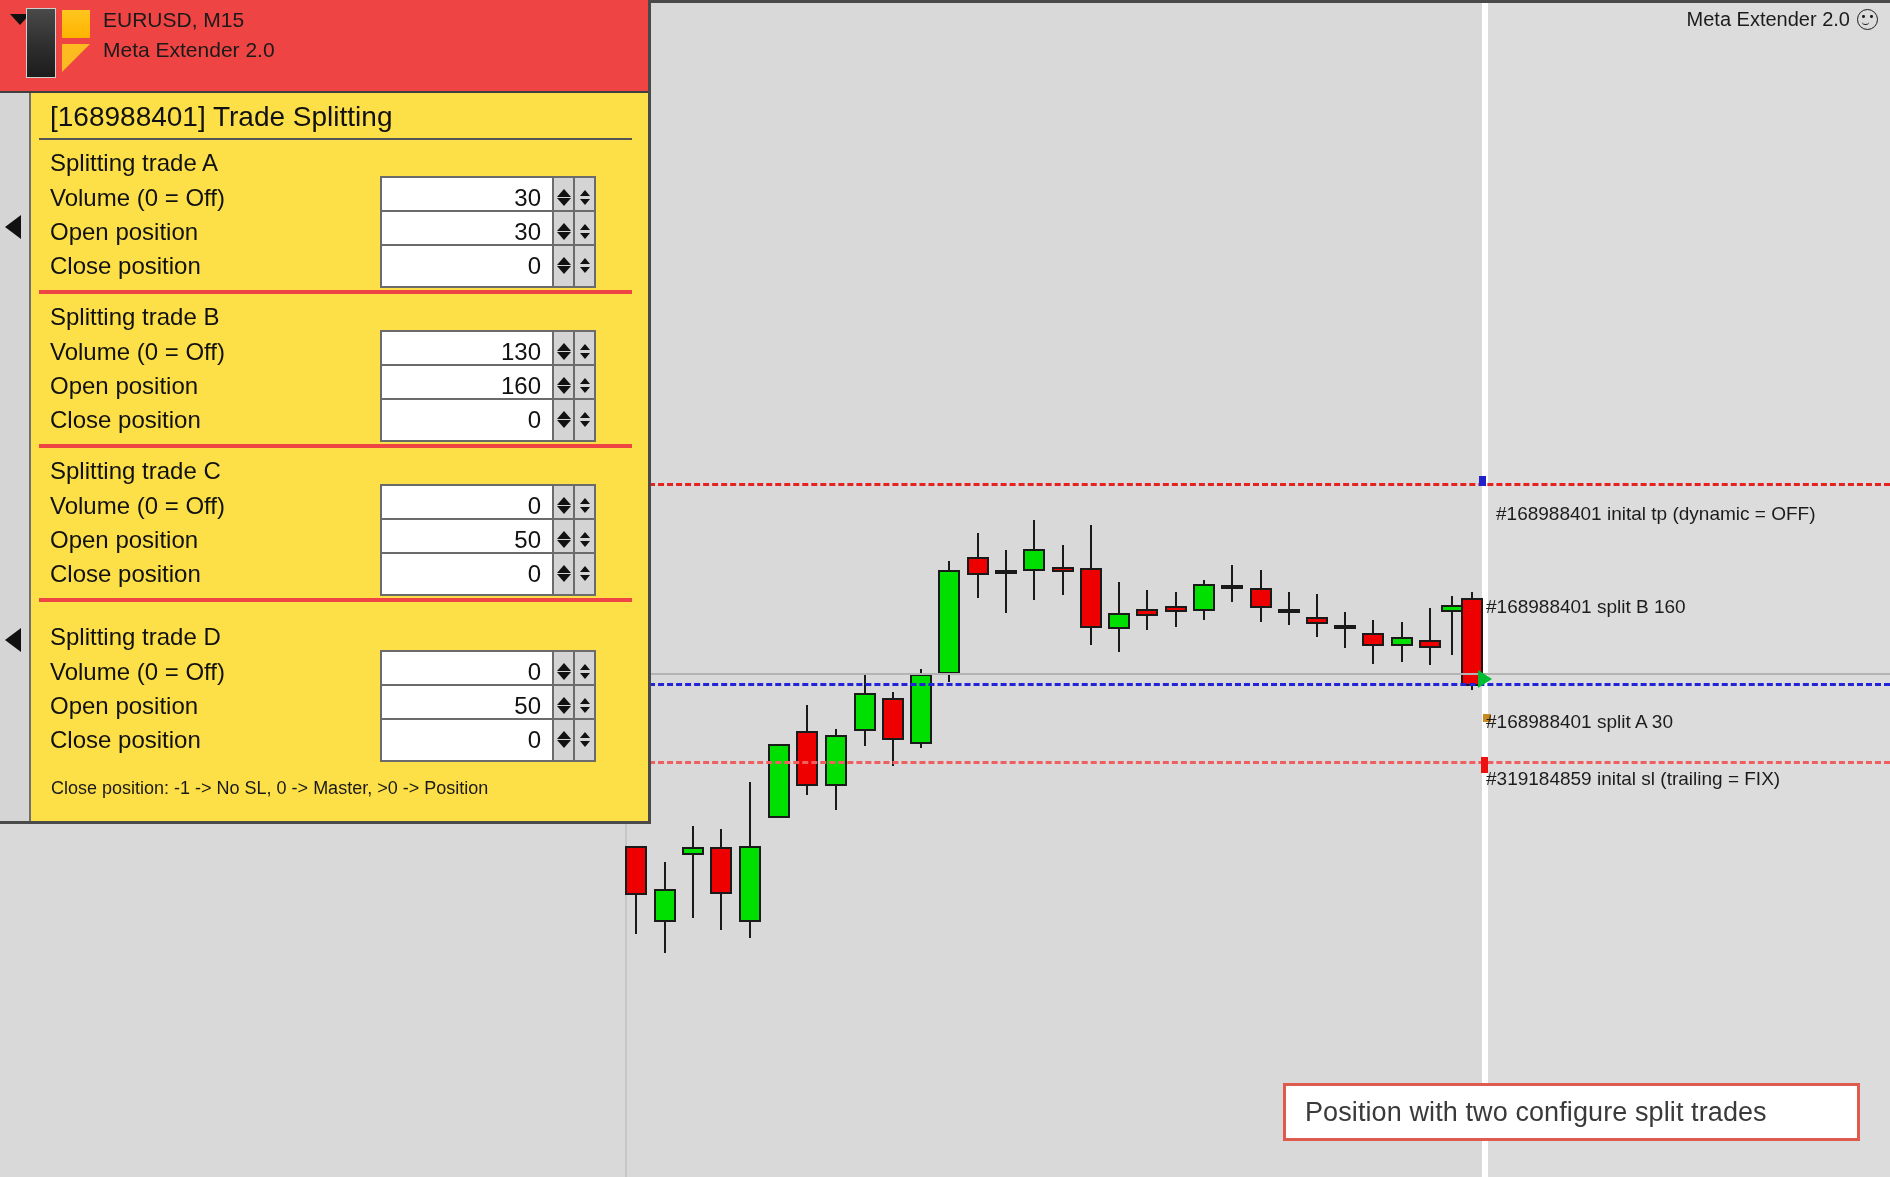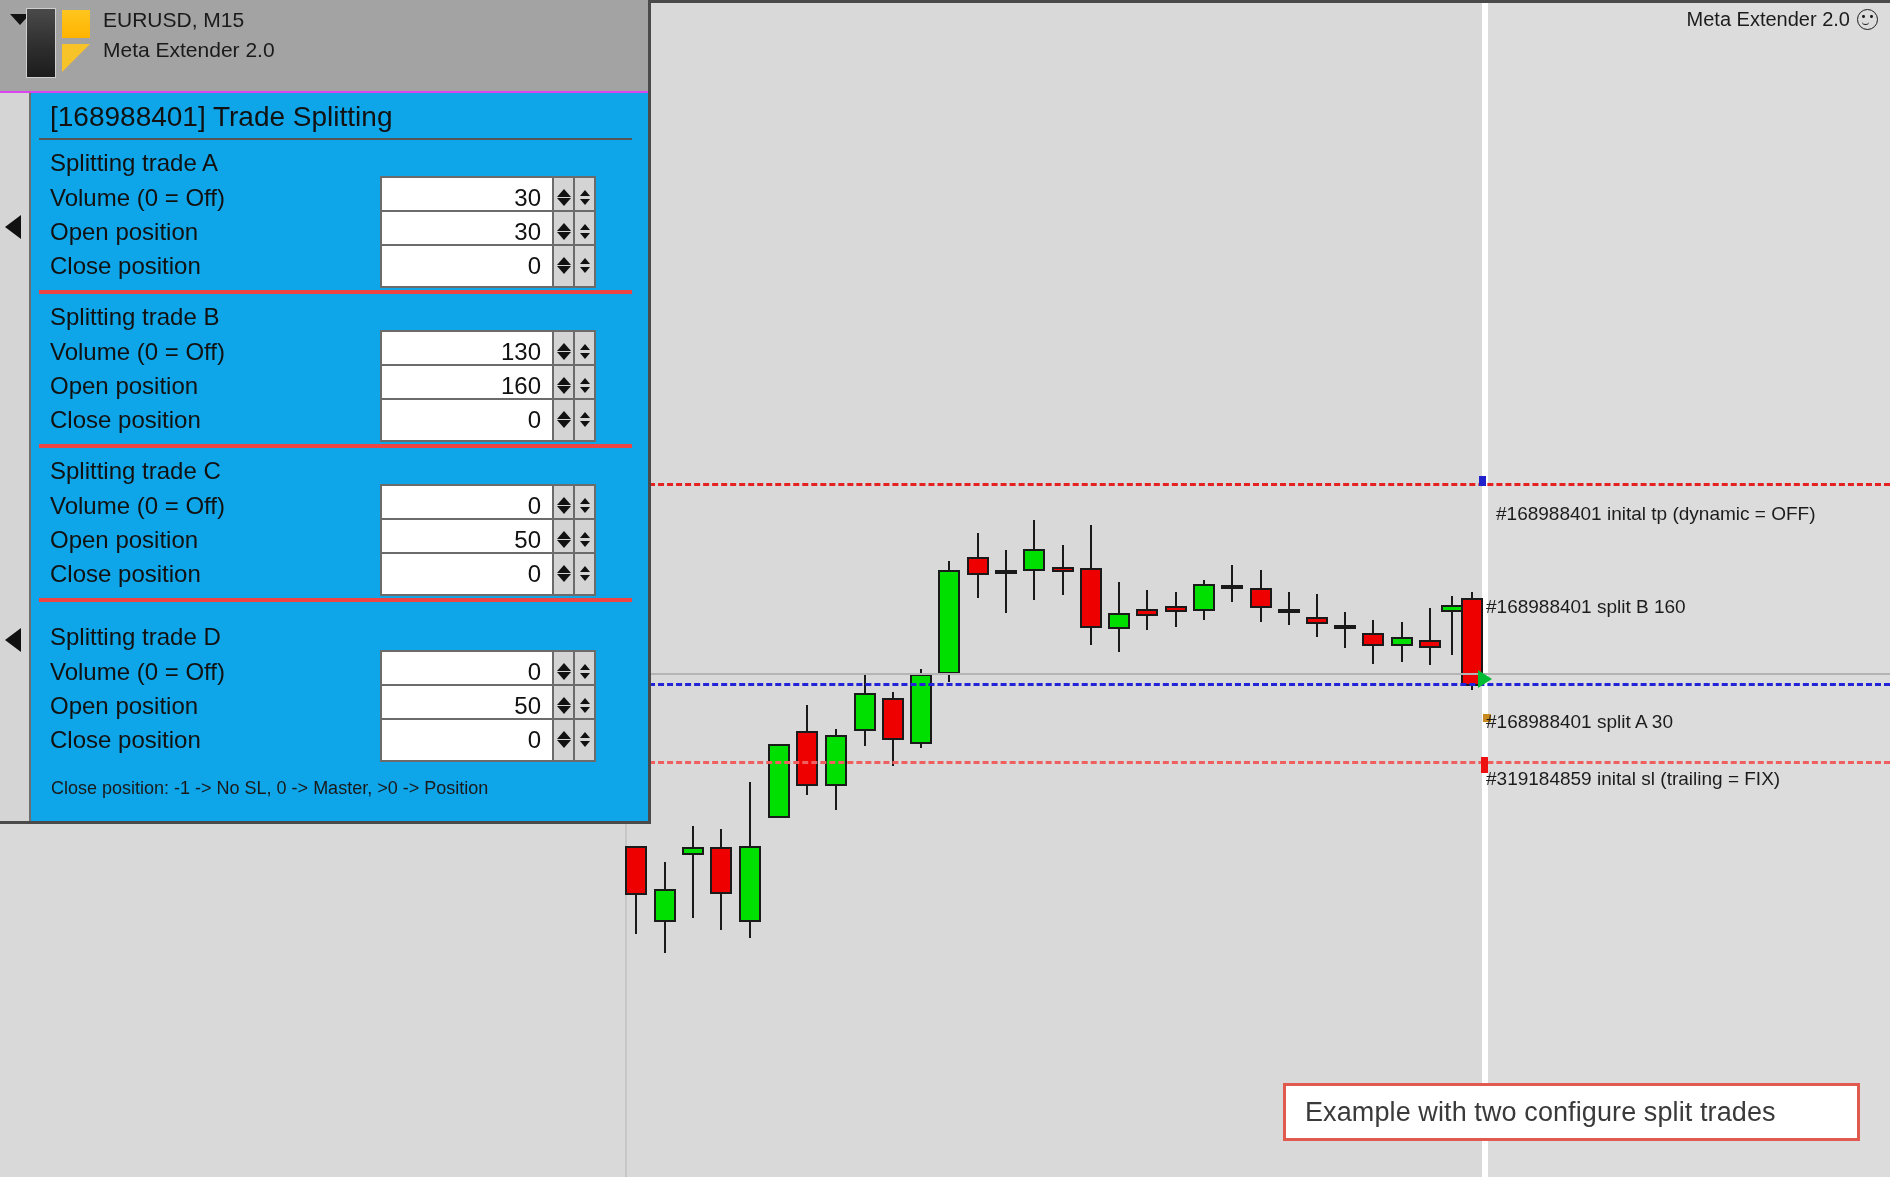--- a/index.html
+++ b/index.html
@@ -182,22 +182,22 @@
     left: 0; top: 0;
     width: 651px;
     background: #f1f1f1;
     border-right: 3px solid #4a4a4a;
     border-bottom: 3px solid #4a4a4a;
     box-sizing: border-box;
   }
   #panel-header {
     position: relative;
     height: 91px;
-    border-bottom: 2px solid #d946ef;
-    background: #a3a3a3;
+    border-bottom: 2px solid #404040;
+    background: #ef4444;
     display: flex;
     align-items: flex-start;
   }
   #panel-collapse-arrow {
     position: absolute;
     left: 10px; top: 14px;
     width: 0; height: 0;
     border-left: 10px solid transparent;
     border-right: 10px solid transparent;
     border-top: 11px solid #111;
@@ -254,21 +254,21 @@
   .gutter-arrow {
     position: absolute;
     left: 5px;
     width: 0; height: 0;
     border-top: 12px solid transparent;
     border-bottom: 12px solid transparent;
     border-right: 16px solid #111;
   }
   #panel-body {
     flex: 1;
-    background: #0ea5e9;
+    background: #fde047;
     padding: 0 8px 0 0;
   }
 
   #panel-title {
     font-size: 28px;
     color: #111;
     padding: 8px 14px 5px 11px;
     border-bottom: 2px solid #555;
     margin: 0 8px 0 8px;
     white-space: nowrap;
@@ -522,21 +522,21 @@
 
   <div id="chart-watermark">
     <span>Meta Extender 2.0</span>
     <span class="smiley">
         <i></i>
       </span>
   </div>
 </div>
 
 <div id="callout">
-  <span>Example with two configure split trades</span>
+  <span>Position with two configure split trades</span>
 </div>
 
 <div id="panel">
 
   <div id="panel-header">
     <div id="panel-collapse-arrow"></div>
     <div id="brand-logo">
       <div class="bar"></div>
       <div class="sq"></div>
       <div class="tri"></div>

